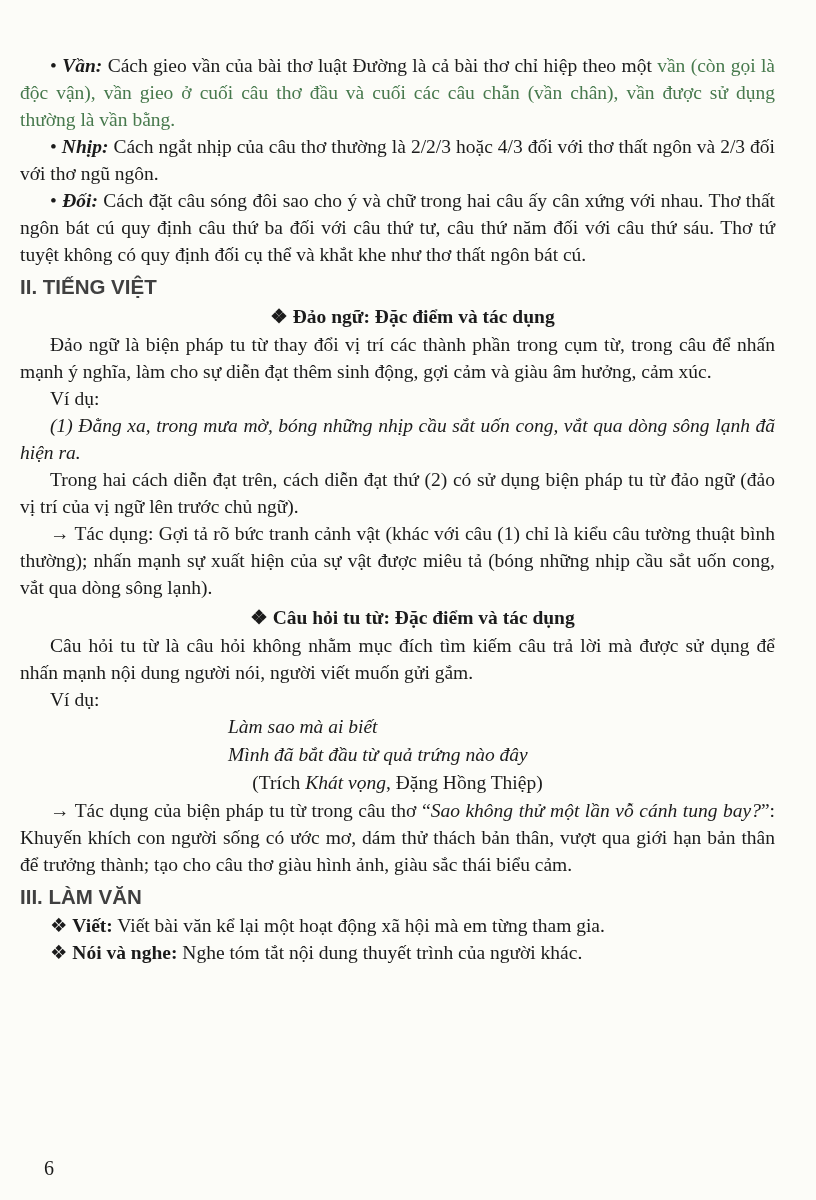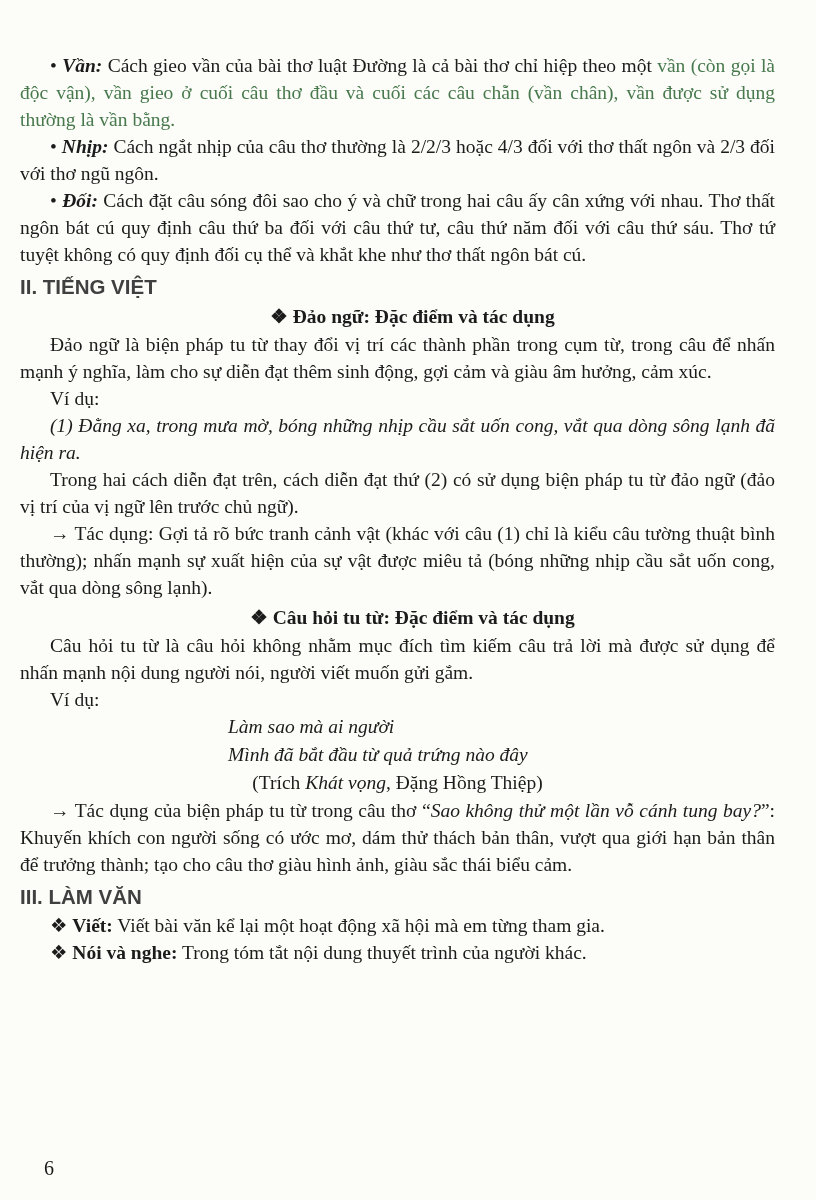--- a/index.html
+++ b/index.html
@@ -107,37 +107,37 @@
   <p class="para subheading">
     <span>❖</span>
     <span>Câu hỏi tu từ: Đặc điểm và tác dụng</span>
   </p>
 
   <p class="para">Câu hỏi tu từ là câu hỏi không nhằm mục đích tìm kiếm câu trả lời mà được sử dụng để nhấn mạnh nội dung người nói, người viết muốn gửi gắm.</p>
 
   <p class="para">Ví dụ:</p>
 
   <div class="poem">
-    <div class="line">Làm sao mà ai người</div>
+    <div class="line">Làm sao mà ai biết</div>
     <div class="line">Mình đã bắt đầu từ quả trứng nào đây</div>
   </div>
 
   <p class="attribution"><span>(Trích </span><span class="italic">Khát vọng</span><span>, Đặng Hồng Thiệp)</span></p>
 
   <p class="para"><span>→ Tác dụng của biện pháp tu từ trong câu thơ “</span><span class="italic">Sao không thử một lần vỗ cánh tung bay?</span><span>”: Khuyến khích con người sống có ước mơ, dám thử thách bản thân, vượt qua giới hạn bản thân để trưởng thành; tạo cho câu thơ giàu hình ảnh, giàu sắc thái biểu cảm.</span></p>
 
   <p class="para heading">III. LÀM VĂN</p>
 
   <p class="para">
     <span>❖</span>
     <span class="lead-b">Viết:</span>
     <span>Viết bài văn kể lại một hoạt động xã hội mà em từng tham gia.</span>
   </p>
 
   <p class="para">
     <span>❖</span>
     <span class="lead-b">Nói và nghe:</span>
-    <span>Trong tóm tắt nội dung thuyết trình của người khác.</span>
+    <span>Nghe tóm tắt nội dung thuyết trình của người khác.</span>
   </p>
 
   <div class="page-number">6</div>
 
 </div>
 
 </body></html>

